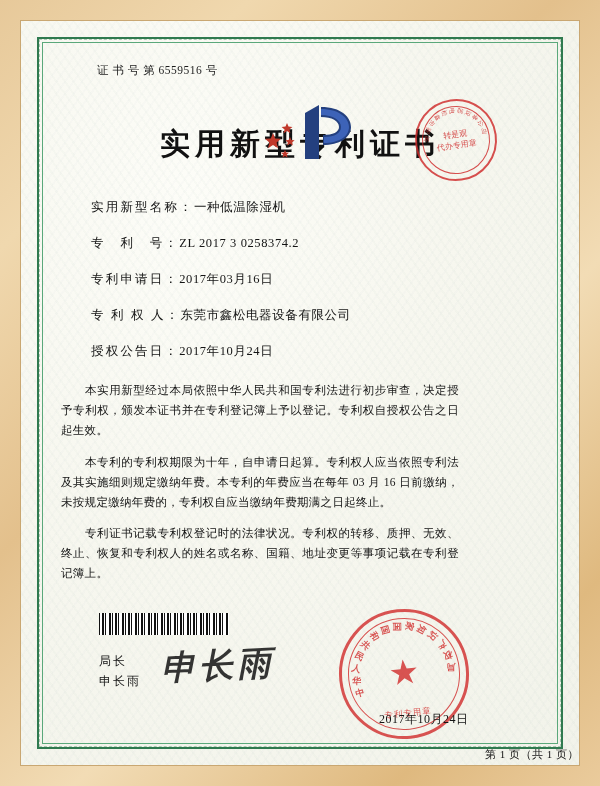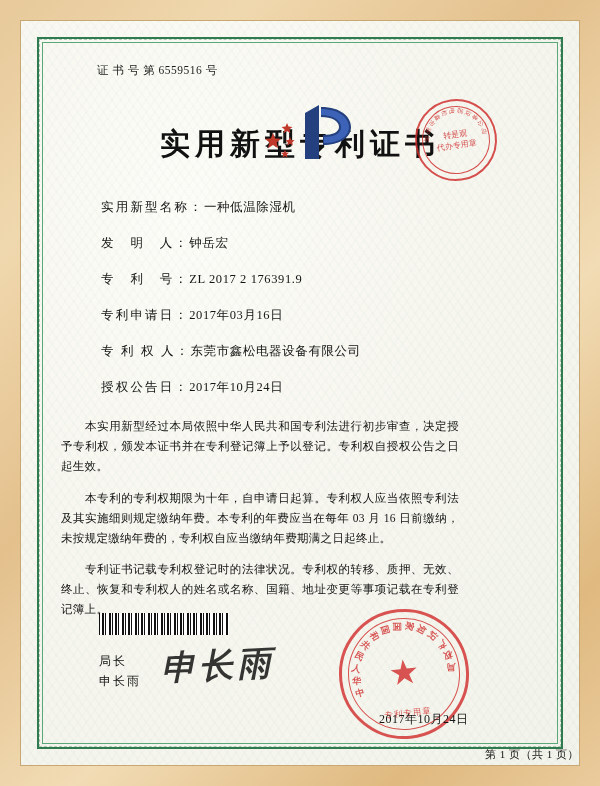--- a/index.html
+++ b/index.html
@@ -153,21 +153,21 @@
     text-align: center;
     font-size: 30px;
     font-weight: bold;
     letter-spacing: 5px;
     color: #111;
     font-family: "Liberation Serif", serif;
   }
 
   .fields {
     margin-top: 34px;
-    margin-left: 40px;
+    margin-left: 30px;
   }
   .field-row {
     font-size: 12.5px;
     color: #141414;
     margin-bottom: 19px;
     letter-spacing: 0.4px;
     white-space: nowrap;
   }
   .field-label {
     display: inline-block;
@@ -351,24 +351,21 @@
         </div>
       </div>
 
       <div class="title">实用新型专利证书</div>
 
       <div class="fields">
         <div class="field-row">
           <span class="field-label">实用新型名称：</span><span class="field-value">一种低温除湿机</span>
         </div>
         <div class="field-row">
-          <span class="field-label">发　明　人：</span><span class="field-value">钟岳宏</span>
-        </div>
-        <div class="field-row">
-          <span class="field-label">专　利　号：</span><span class="field-value">ZL 2017 2 176391.9</span>
+          <span class="field-label">专　利　号：</span><span class="field-value">ZL 2017 3 0258374.2</span>
         </div>
         <div class="field-row">
           <span class="field-label">专利申请日：</span><span class="field-value">2017年03月16日</span>
         </div>
         <div class="field-row">
           <span class="field-label">专 利 权 人：</span><span class="field-value">东莞市鑫松电器设备有限公司</span>
         </div>
         <div class="field-row">
           <span class="field-label">授权公告日：</span><span class="field-value">2017年10月24日</span>
         </div>

